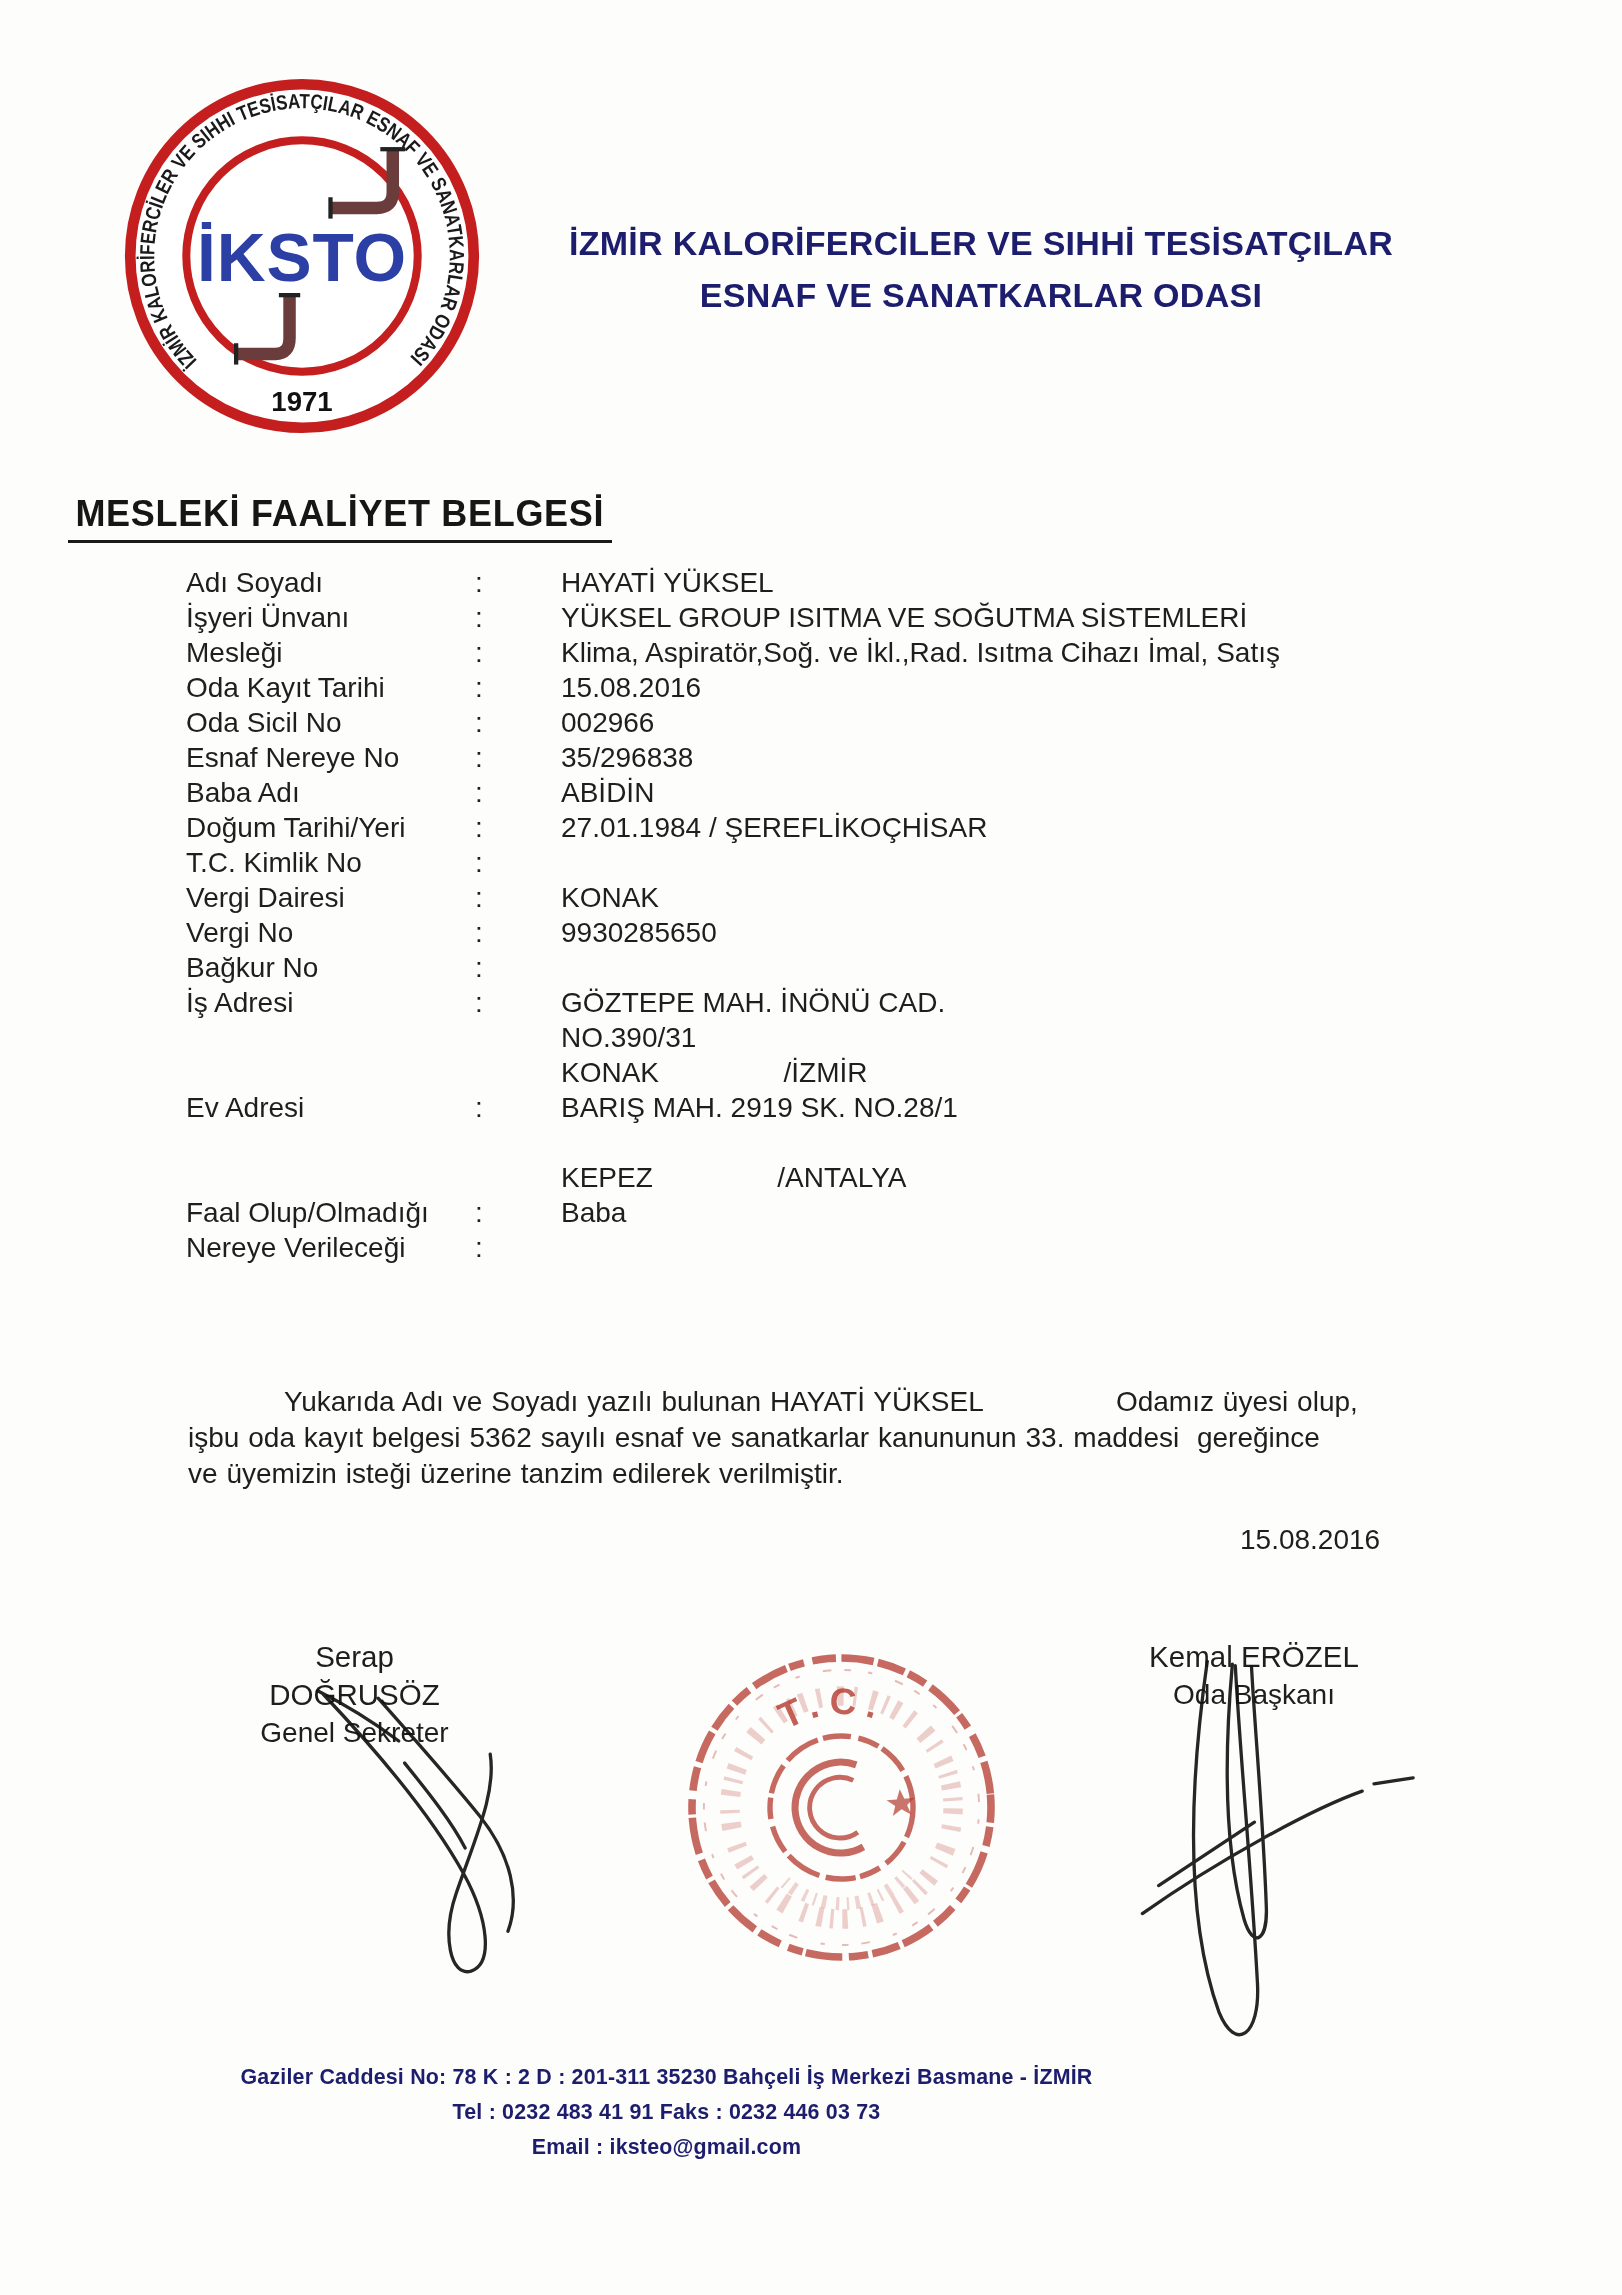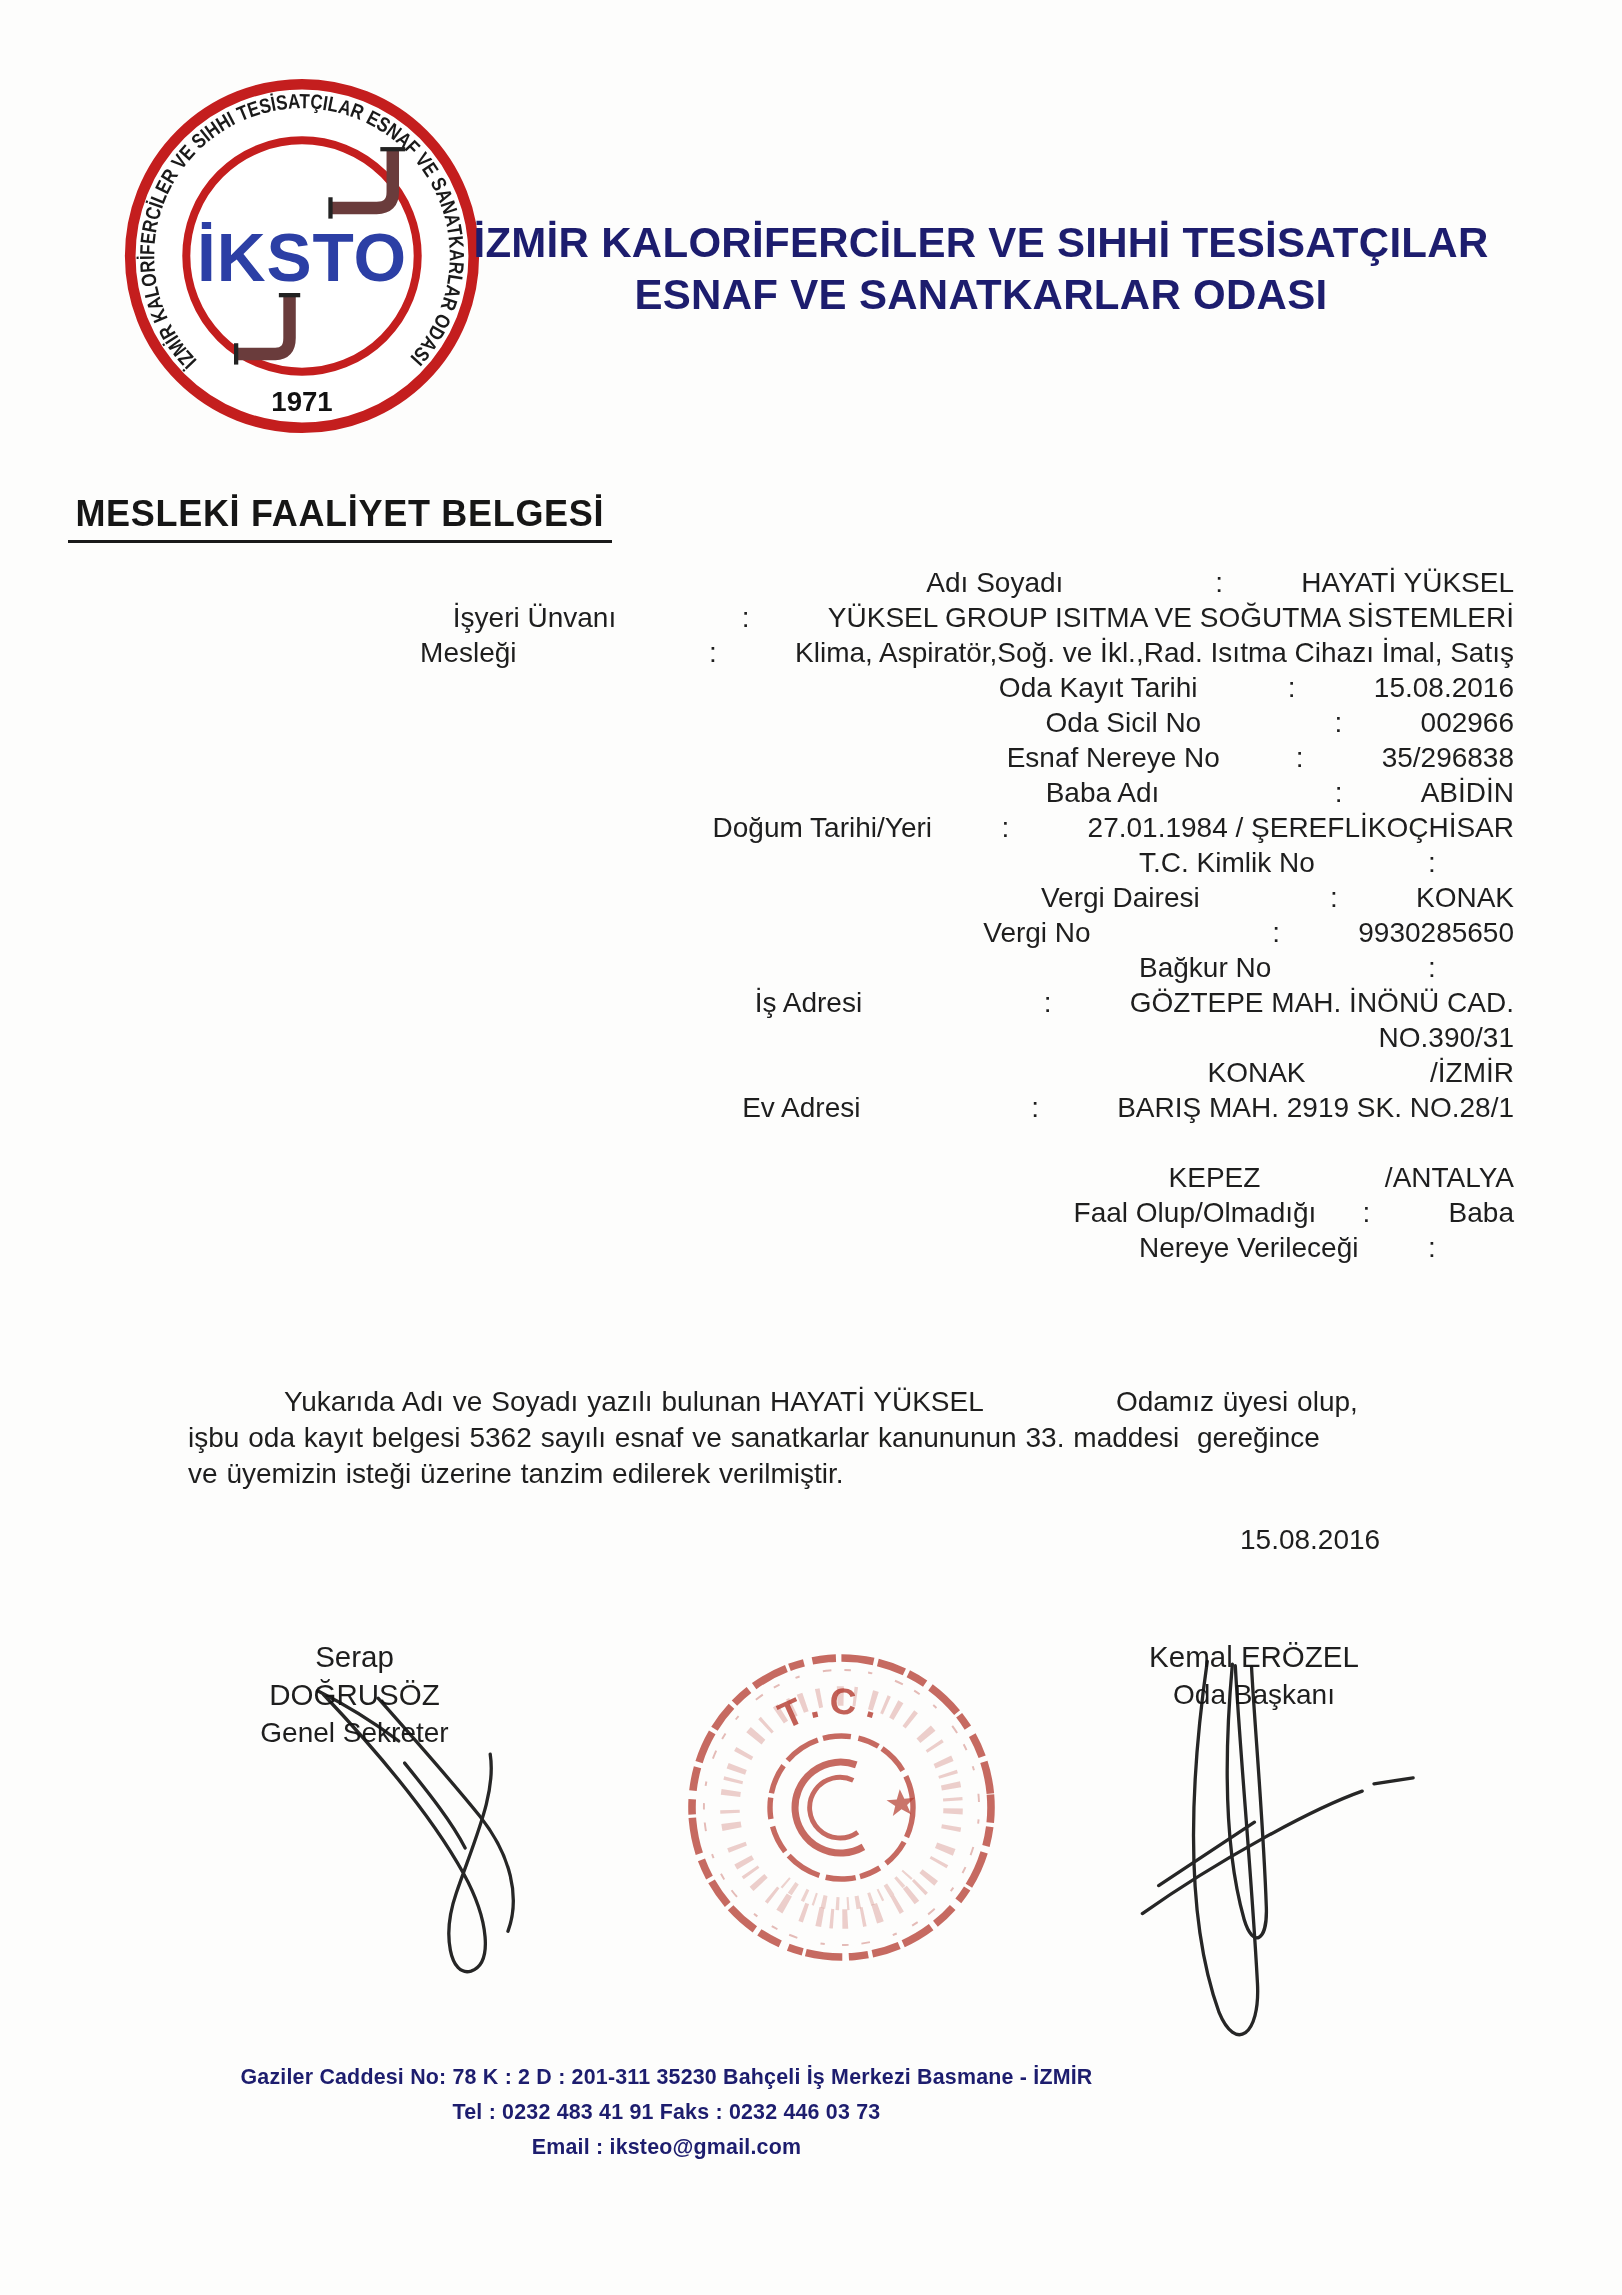--- a/index.html
+++ b/index.html
@@ -9,32 +9,32 @@
     background:#fdfdfc;
     font-family:"Liberation Sans",sans-serif;
     color:#1e1e1e;
     overflow:hidden;
   }
   
   .seal{position:absolute;left:124px;top:78px;width:356px;height:356px;}
   
   .header{
     position:absolute;left:472px;top:217px;width:1018px;
-    text-align:center;font-weight:700;font-size:42px;line-height:52px;
+    text-align:center;font-weight:700;font-size:34px;line-height:52px;
     color:#1d1d6e;letter-spacing:0.3px;
   }
   
   .title-wrap{position:absolute;left:68px;top:493px;width:1549px;text-align:left;}
   .title{
     display:inline-block;font-size:36px;font-weight:700;letter-spacing:0.7px;
     color:#161616;border-bottom:3px solid #1a1a1a;padding:0 7.4px 5.2px 7.4px;
   }
   
   .form{position:absolute;left:186px;top:567px;width:1328px;font-size:28px;}
-  .frow{display:flex;height:35px;align-items:flex-start;justify-content:flex-end;}
+  .frow{display:flex;height:35px;align-items:flex-start;}
   .flabel{width:289px;flex:0 0 289px;white-space:pre;}
   .fcolon{width:86px;flex:0 0 86px;}
   .fvalue{white-space:pre;}
   
   .bodytext{
     position:absolute;left:188px;top:1384px;width:1299px;
     font-size:28px;line-height:36px;word-spacing:1.1px;
   }
   .bodytext .bline{white-space:pre-wrap;}
   .bodytext .bline:first-child{text-indent:96px;}

